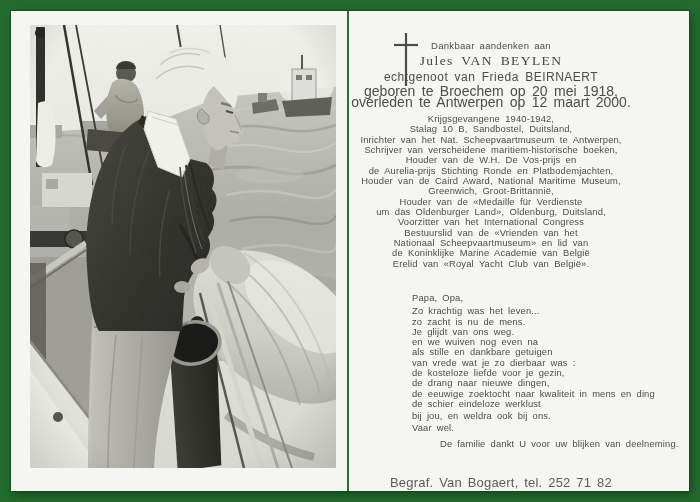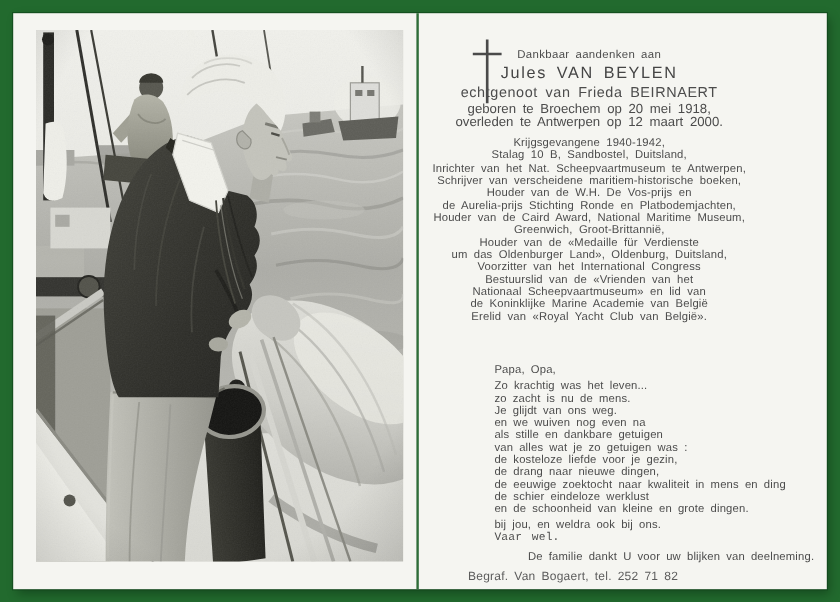--- a/index.html
+++ b/index.html
@@ -23,37 +23,36 @@
     position:absolute;left:336px;top:0;width:2px;height:480px;
     background:#2f6d38;
   }
   .text-panel{
     position:absolute;left:338px;top:0;width:284px;height:480px;
     color:#4c4c4c;
   }
   .tp{position:absolute;left:0;right:0;text-align:center;white-space:nowrap;}
   .cross{position:absolute;left:43px;top:20px;}
   .intro{top:29px;font-size:9.5px;letter-spacing:.3px;word-spacing:2px;}
-  .name{top:42px;font-size:13.5px;letter-spacing:1.4px;word-spacing:3px;color:#454545;}
+  .name{top:42px;font-size:13.5px;letter-spacing:1.4px;word-spacing:3px;color:#454545;font-family:Liberation Serif, serif;}
   .spouse{top:59px;font-size:12px;letter-spacing:.5px;word-spacing:2.5px;}
-  .dates{top:75px;font-size:11px;line-height:10.6px;word-spacing:2.5px;}
+  .dates{top:75px;font-size:14px;line-height:10.6px;word-spacing:2.5px;}
   .bio{top:103px;font-size:9.4px;line-height:10.35px;letter-spacing:.15px;word-spacing:2.5px;}
   .poem{
     position:absolute;left:63px;top:282px;text-align:left;
     font-size:9.4px;line-height:10.3px;letter-spacing:.15px;word-spacing:2.3px;
     white-space:nowrap;
-    margin-top:10px;
   }
   .stanza1{margin-top:3px;}
   .stanza2{margin-top:2px;}
-  .farewell{margin-top:1px;font-family:Liberation Mono, monospace;}
+  .farewell{margin-top:1px;}
   .thanks{margin-top:6px;padding-left:28px;}
   .footer{
     position:absolute;left:41px;top:464px;text-align:left;
-    font-size:10px;letter-spacing:.2px;word-spacing:2px;color:#5c5c5c;
+    font-size:13px;letter-spacing:.2px;word-spacing:2px;color:#5c5c5c;
     white-space:nowrap;
   }
 </style>
 </head>
 <body>
 
 <div class="scene">
   <div class="card">
 
     <div class="photo-panel">
@@ -266,26 +265,25 @@
       </div>
 
       <div class="poem">
         <div>Papa, Opa,</div>
         <div class="stanza1">
           <div>Zo krachtig was het leven...</div>
           <div>zo zacht is nu de mens.</div>
           <div>Je glijdt van ons weg.</div>
           <div>en we wuiven nog even na</div>
           <div>als stille en dankbare getuigen</div>
-          <div>van alles wat je zo getuigen was :</div>
+          <div>van vrede wat je zo dierbaar was :</div>
           <div>de kosteloze liefde voor je gezin,</div>
           <div>de drang naar nieuwe dingen,</div>
           <div>de eeuwige zoektocht naar kwaliteit in mens en ding</div>
           <div>de schier eindeloze werklust</div>
-          <div>en de schoonheid van kleine en grote dingen.</div>
         </div>
         <div class="stanza2">
           <div>bij jou, en weldra ook bij ons.</div>
         </div>
         <div class="farewell">Vaar wel.</div>
         <div class="thanks">De familie dankt U voor uw blijken van deelneming.</div>
       </div>
 
       <div class="footer">Begraf. Van Bogaert, tel. 252 71 82</div>
     </div>

